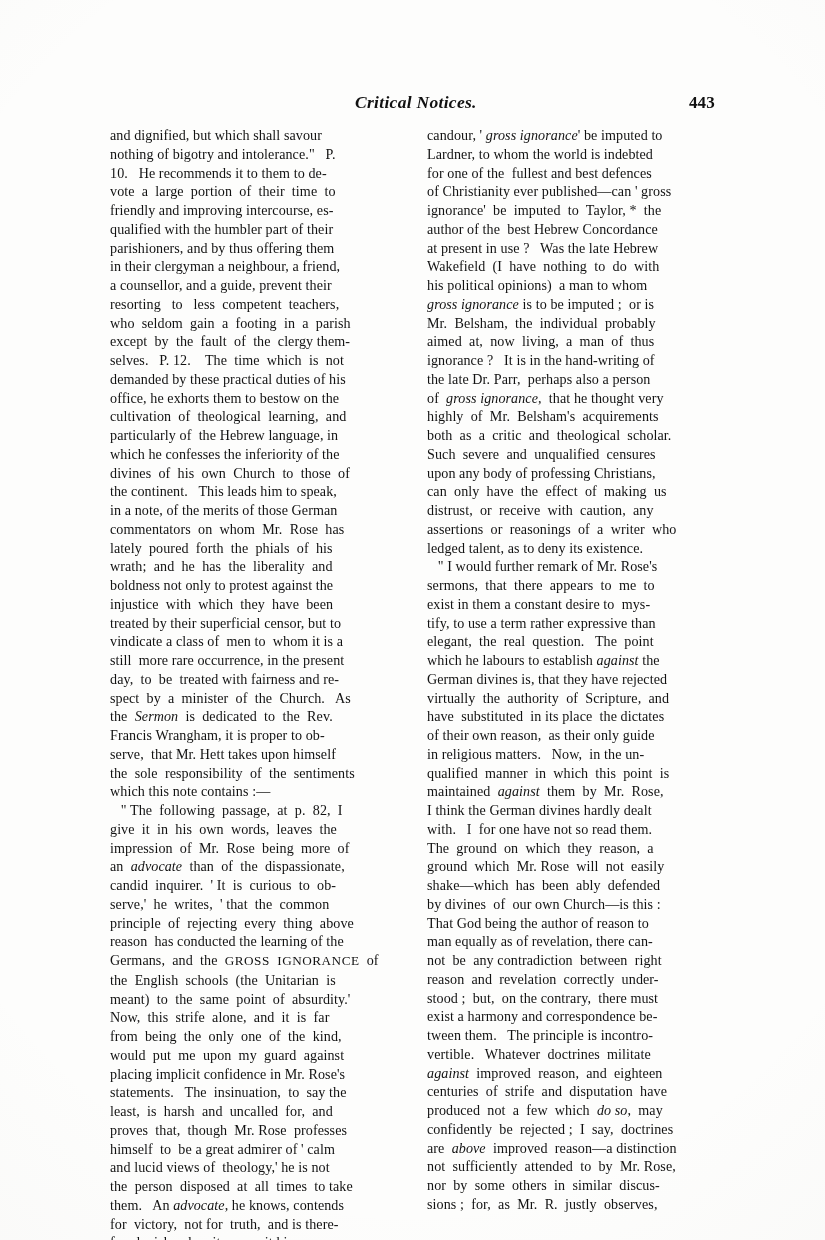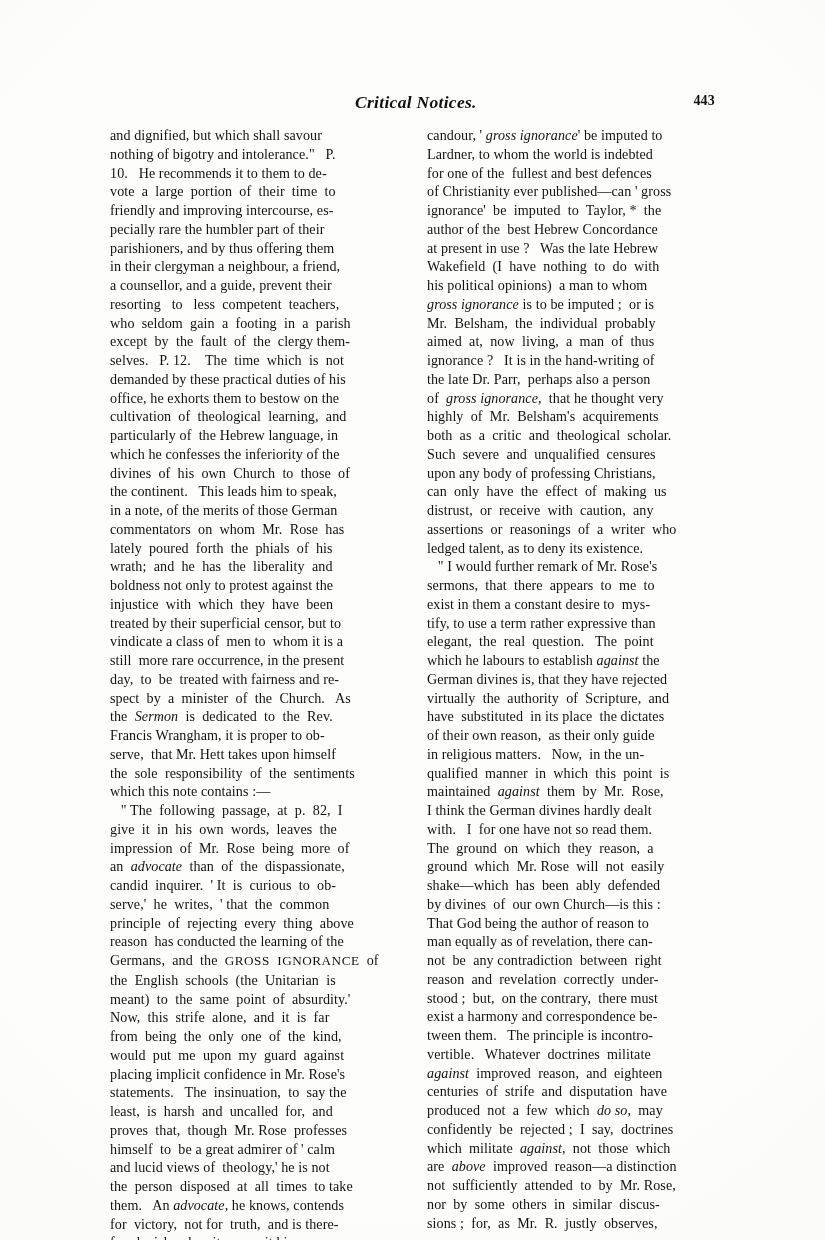--- a/index.html
+++ b/index.html
@@ -43,21 +43,21 @@
     font-weight: 700;
     font-size: 17.5px;
     letter-spacing: 0.3px;
     color: #111;
   }
   .head-folio {
     position: absolute;
     right: 0;
     top: 1px;
     font-weight: 700;
-    font-size: 14px;
+    font-size: 17px;
     letter-spacing: 0.2px;
     color: #111;
   }
 
   
   .columns {
     position: absolute;
     top: 126px;
     left: 110px;
     width: 607px;
@@ -100,21 +100,21 @@
 
   <div class="columns">
 
     <div class="col col-left">
       <div id="left-lines">
           <div class="line">and dignified, but which shall savour</div>
           <div class="line">nothing of bigotry and intolerance."   P.</div>
           <div class="line">10.   He recommends it to them to de-</div>
           <div class="line">vote  a  large  portion  of  their  time  to</div>
           <div class="line">friendly and improving intercourse, es-</div>
-          <div class="line">pecially rare the humbler part of their</div>
+          <div class="line">qualified with the humbler part of their</div>
           <div class="line">parishioners, and by thus offering them</div>
           <div class="line">in their clergyman a neighbour, a friend,</div>
           <div class="line">a counsellor, and a guide, prevent their</div>
           <div class="line">resorting   to   less  competent  teachers,</div>
           <div class="line">who  seldom  gain  a  footing  in  a  parish</div>
           <div class="line">except  by  the  fault  of  the  clergy them-</div>
           <div class="line">selves.   P. 12.    The  time  which  is  not</div>
           <div class="line">demanded by these practical duties of his</div>
           <div class="line">office, he exhorts them to bestow on the</div>
           <div class="line">cultivation  of  theological  learning,  and</div>
@@ -215,21 +215,20 @@
           <div class="line">not  be  any contradiction  between  right</div>
           <div class="line">reason  and  revelation  correctly  under-</div>
           <div class="line">stood ;  but,  on the contrary,  there must</div>
           <div class="line">exist a harmony and correspondence be-</div>
           <div class="line">tween them.   The principle is incontro-</div>
           <div class="line">vertible.   Whatever  doctrines  militate</div>
           <div class="line"><i class="it">against</i>  improved  reason,  and  eighteen</div>
           <div class="line">centuries  of  strife  and  disputation  have</div>
           <div class="line">produced  not  a  few  which  <i class="it">do so</i>,  may</div>
           <div class="line">confidently  be  rejected ;  I  say,  doctrines</div>
-          <div class="line">which  militate  <i class="it">against</i>,  not  those  which</div>
           <div class="line">are  <i class="it">above</i>  improved  reason—a distinction</div>
           <div class="line">not  sufficiently  attended  to  by  Mr. Rose,</div>
           <div class="line">nor  by  some  others  in  similar  discus-</div>
           <div class="line">sions ;  for,  as  Mr.  R.  justly  observes,</div>
         </div>
     </div>
 
   </div>
 
 </div>

